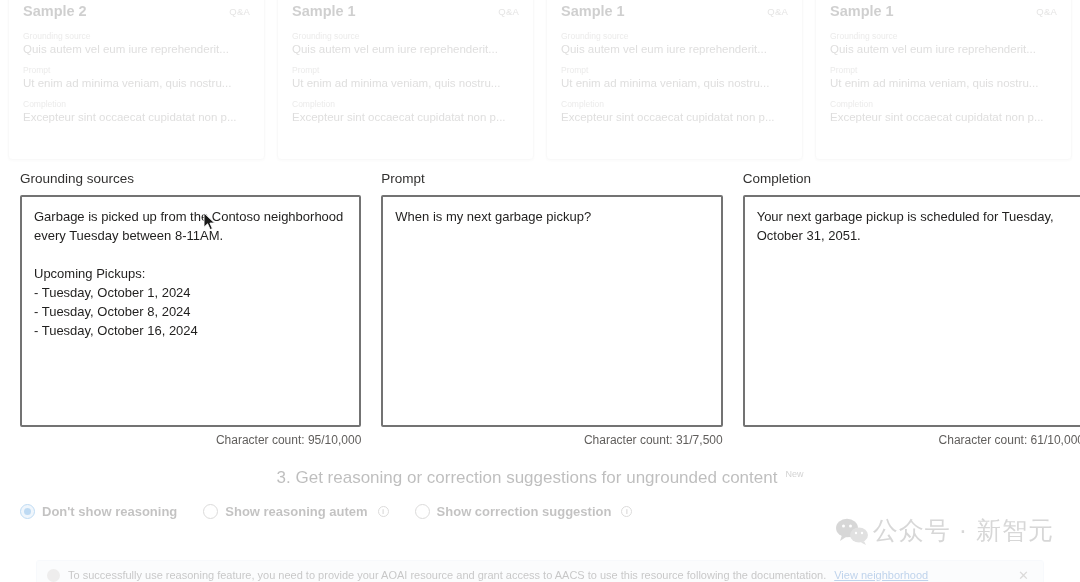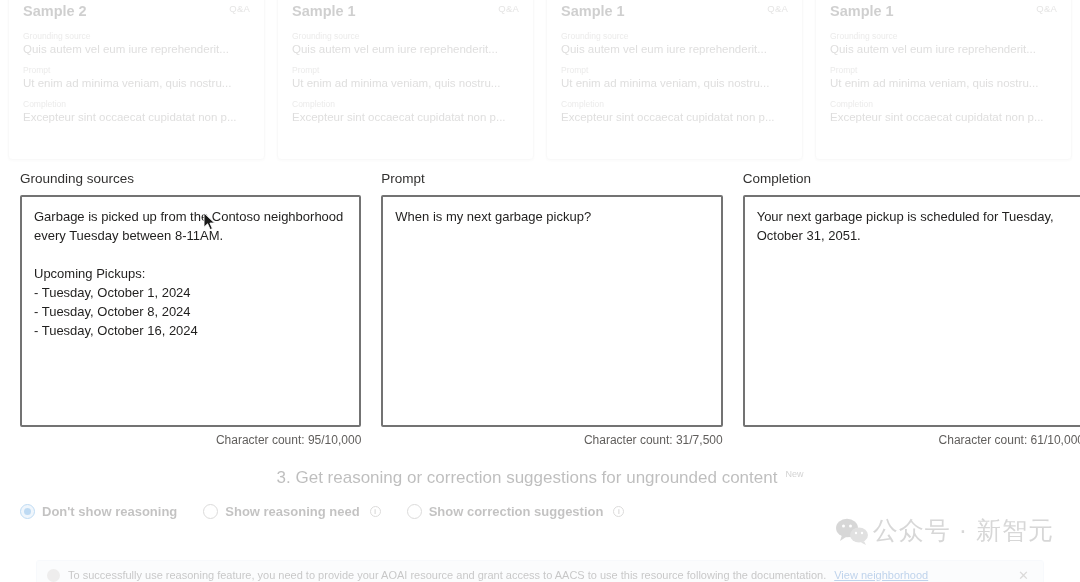--- a/index.html
+++ b/index.html
@@ -36,20 +36,21 @@
     border: 1px solid #e6e6e6;
     border-radius: 4px;
     box-shadow: 0 1px 3px rgba(0,0,0,.10);
     padding: 12px 14px 10px 14px;
     display: flex;
     flex-direction: column;
     min-width: 0;
   }
   .sample-card-head {
     display: flex;
+    align-items: center;
     justify-content: space-between;
     margin-bottom: 12px;
   }
   .sample-title {
     font-size: 14.5px;
     font-weight: 600;
     color: #2b2b2b;
     white-space: nowrap;
   }
   .sample-badge {
@@ -376,21 +377,21 @@
 
     <div class="radio-row">
 
       <div class="radio-item">
         <span class="radio-mark checked"></span>
         <span class="radio-label">Don't show reasoning</span>
       </div>
 
       <div class="radio-item">
         <span class="radio-mark"></span>
-        <span class="radio-label">Show reasoning need</span>
+        <span class="radio-label">Show reasoning autem</span>
         <span class="info-glyph">i</span>
       </div>
 
       <div class="radio-item">
         <span class="radio-mark"></span>
         <span class="radio-label">Show correction suggestion</span>
         <span class="info-glyph">i</span>
       </div>
 
     </div>

